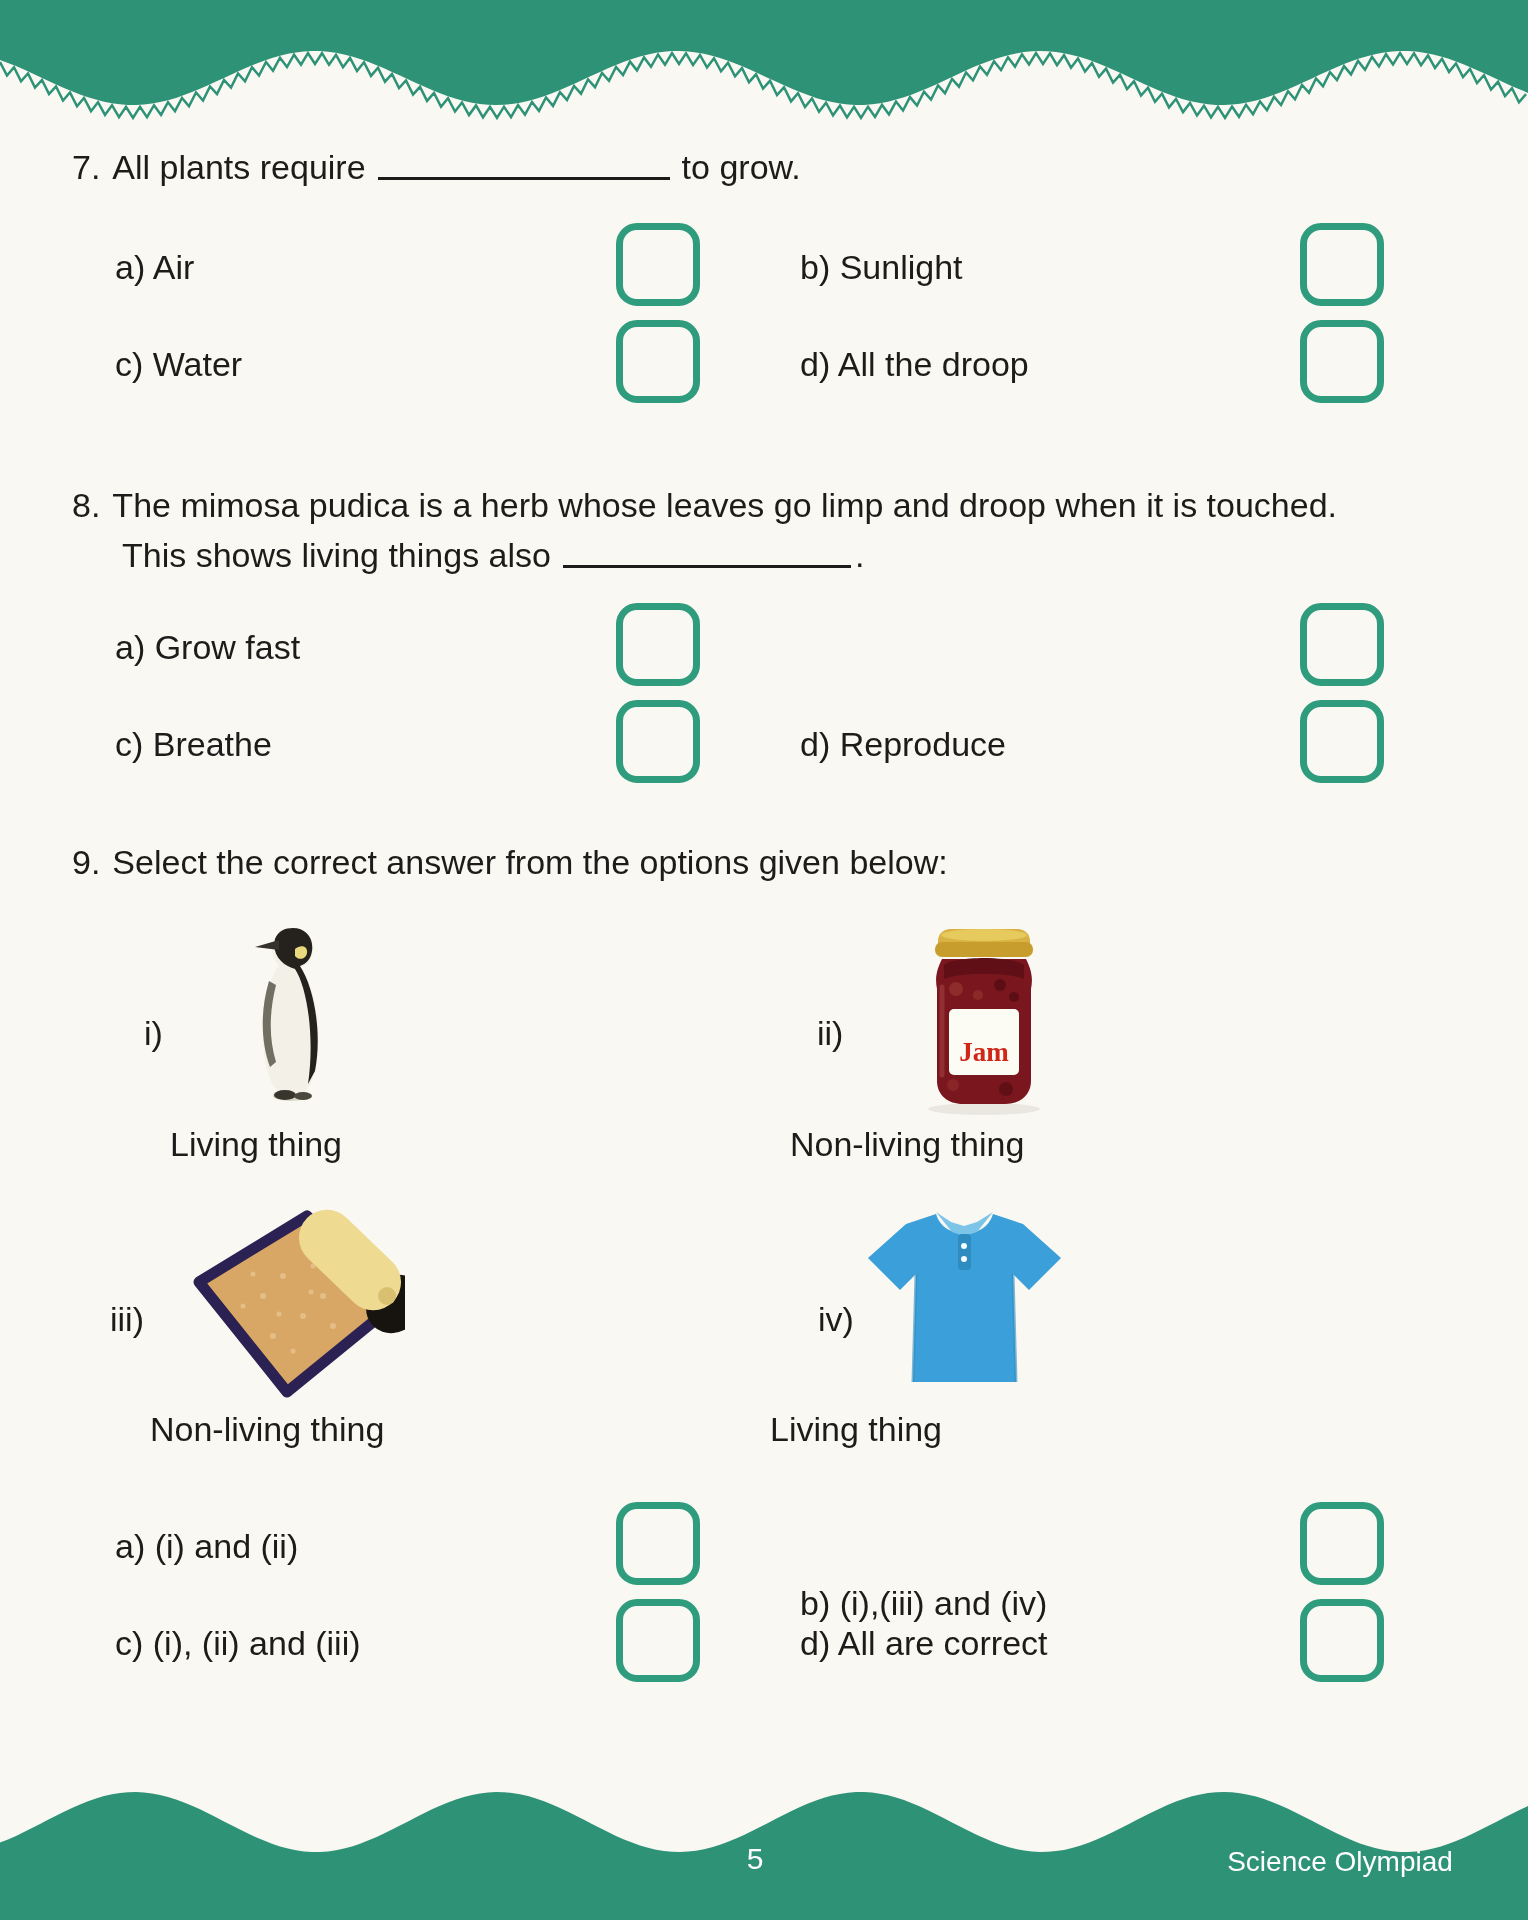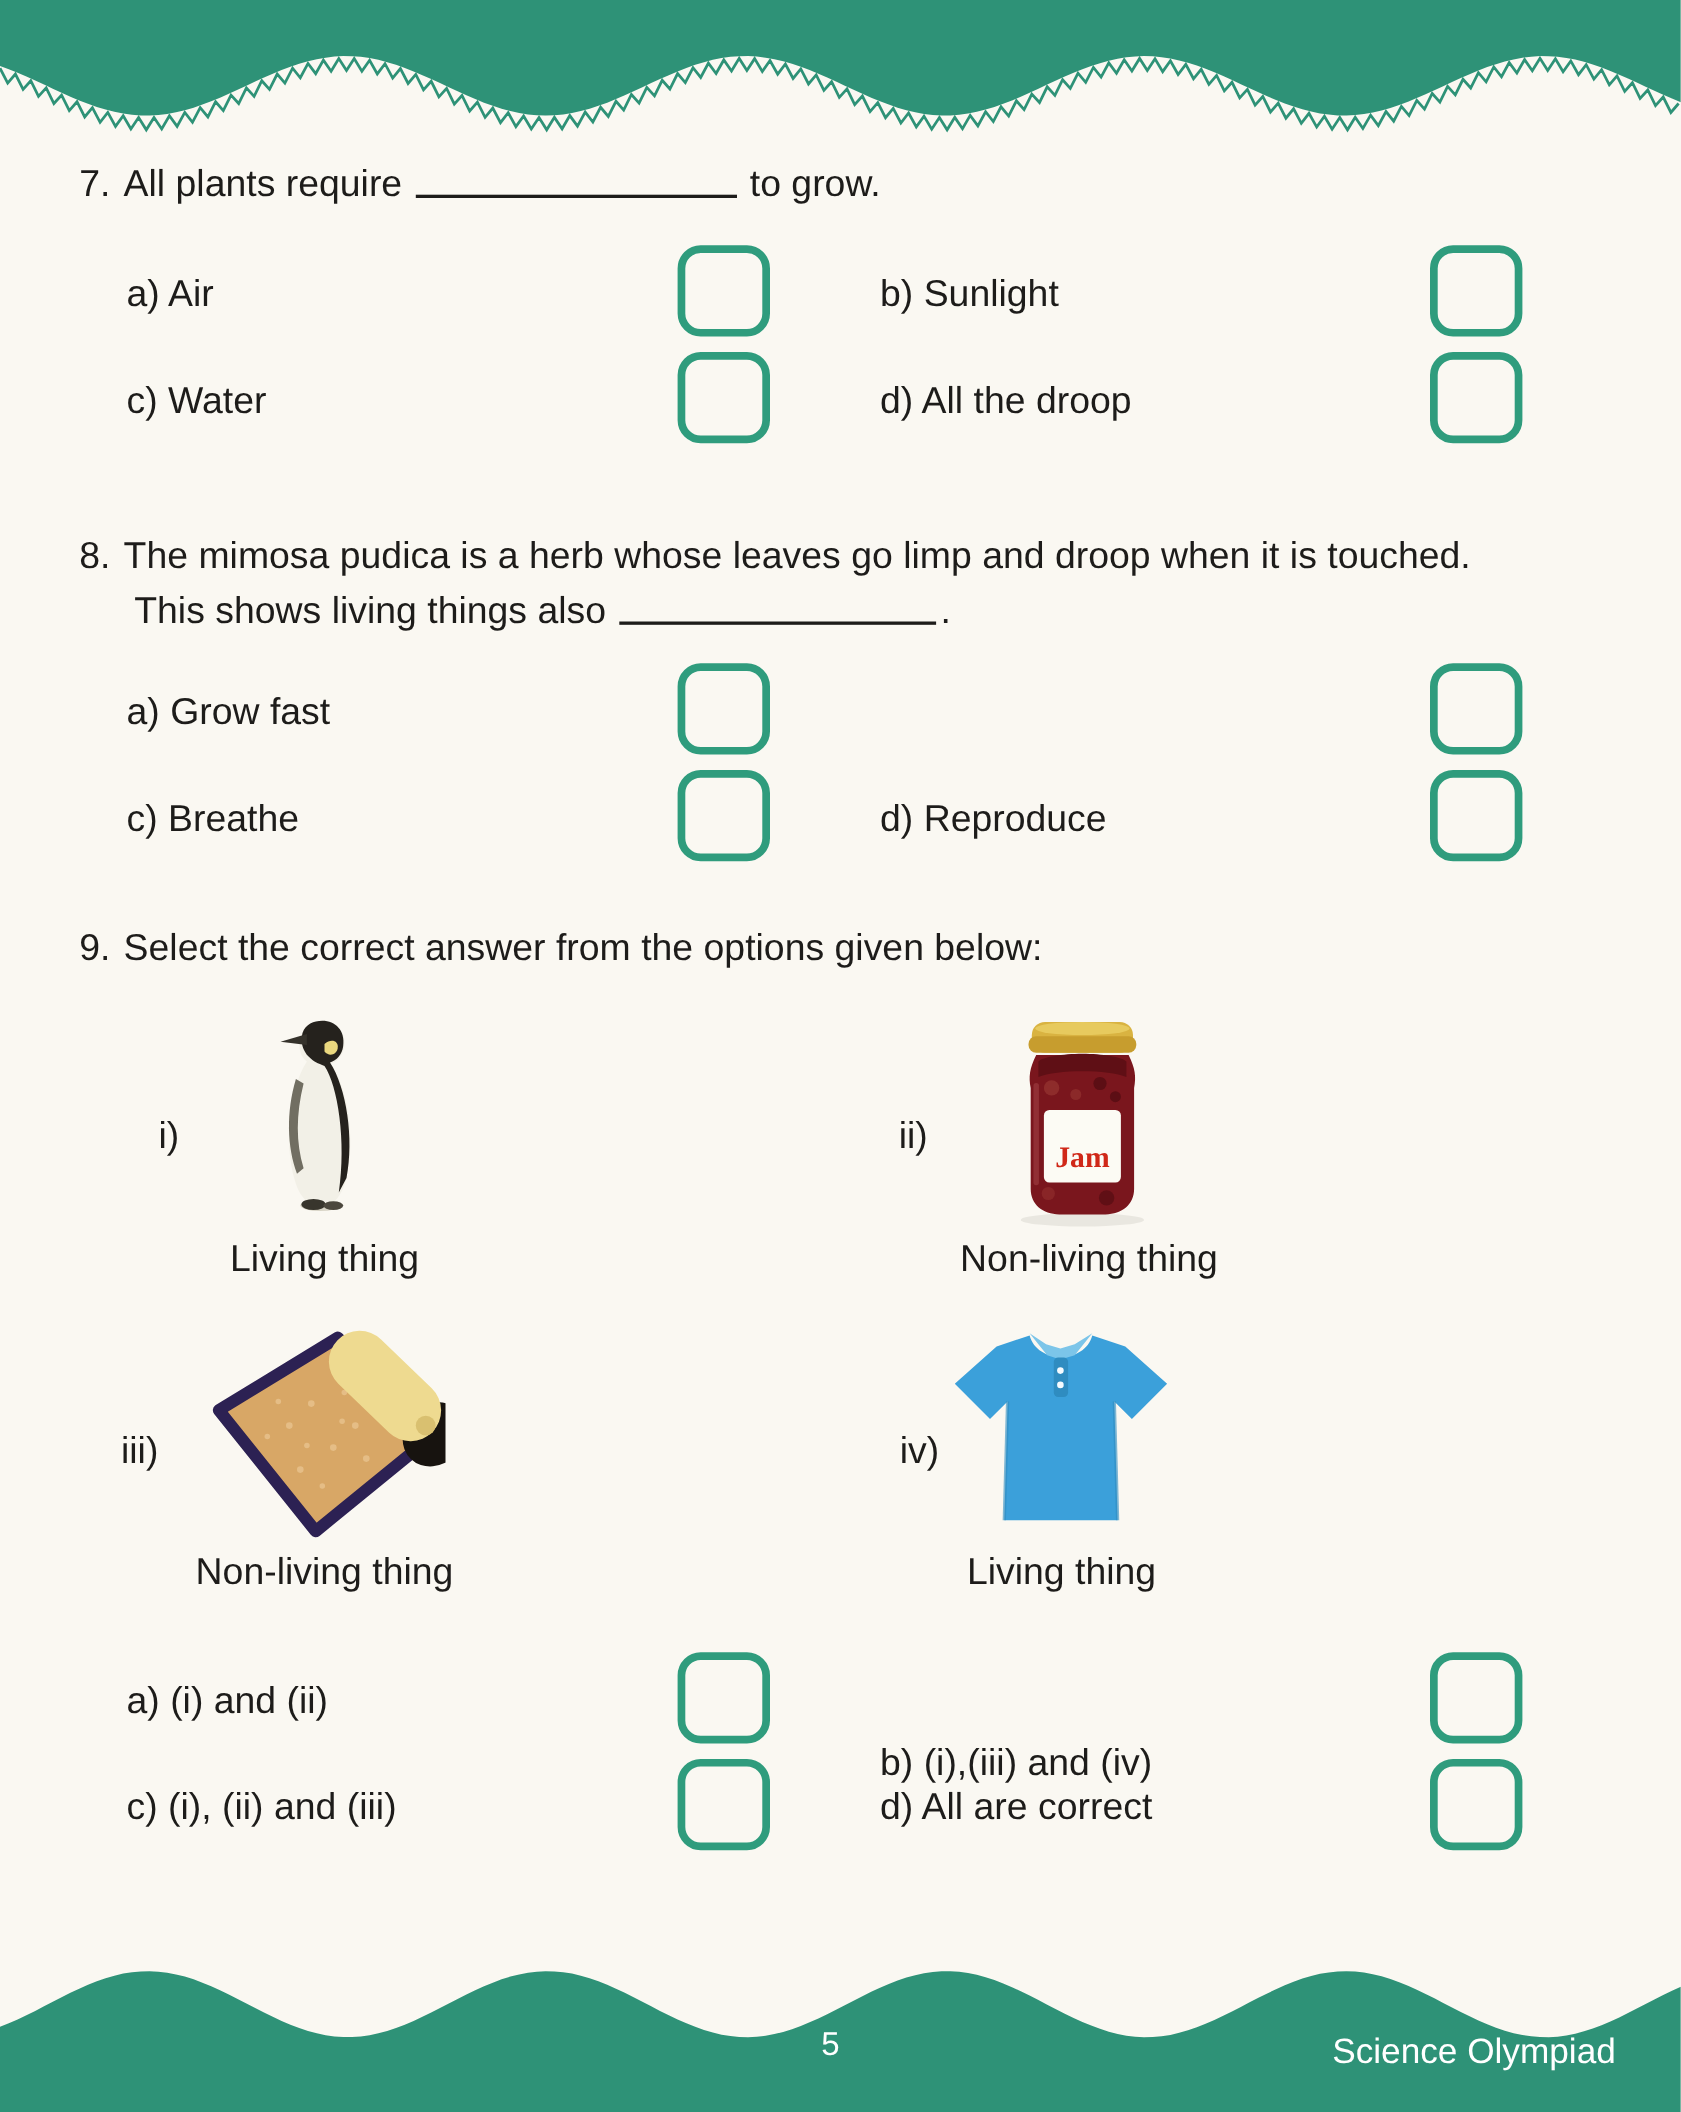--- a/index.html
+++ b/index.html
@@ -23,21 +23,21 @@
   .blank{
     display:inline-block;height:4px;border-bottom:3px solid #1d1c1a;
     align-self:flex-end;margin-bottom:7px;
   }
   .checkbox{
     position:absolute;width:70px;height:69px;
     border:7px solid #2f9c7d;border-radius:21px;
     background:transparent;box-sizing:content-box;
   }
   .numeral{position:absolute;font-size:34px;}
-  .caption{position:absolute;font-size:34px;text-align:center;}
+  .caption{position:absolute;font-size:34px;text-align:left;}
   .footer-text{position:absolute;color:#ffffff;text-align:center;}
 </style>
 </head>
 <body>
 
 <div class="page">
 
   <svg class="band" style="top:0" width="1528" height="150" viewBox="0 0 1528 150">
     <path id="hdr-fill" d="M0,0 L1528,0 L1528,92.9 L1520,89.6 L1512,86.2 L1504,82.5 L1496,78.8 L1488,75.1 L1480,71.4 L1472,67.9 L1464,64.5 L1456,61.4 L1448,58.6 L1440,56.2 L1432,54.2 L1424,52.7 L1416,51.6 L1408,51.1 L1400,51.0 L1392,51.5 L1384,52.5 L1376,54.0 L1368,55.9 L1360,58.3 L1352,61.0 L1344,64.1 L1336,67.4 L1328,71.0 L1320,74.6 L1312,78.4 L1304,82.1 L1296,85.7 L1288,89.2 L1280,92.5 L1272,95.5 L1264,98.2 L1256,100.5 L1248,102.3 L1240,103.7 L1232,104.6 L1224,105.0 L1216,104.9 L1208,104.2 L1200,103.1 L1192,101.4 L1184,99.4 L1176,96.9 L1168,94.0 L1160,90.9 L1152,87.5 L1144,83.9 L1136,80.2 L1128,76.5 L1120,72.8 L1112,69.2 L1104,65.7 L1096,62.5 L1088,59.6 L1080,57.1 L1072,54.9 L1064,53.2 L1056,52.0 L1048,51.2 L1040,51.0 L1032,51.3 L1024,52.1 L1016,53.4 L1008,55.2 L1000,57.4 L992,60.0 L984,62.9 L976,66.1 L968,69.6 L960,73.2 L952,76.9 L944,80.7 L936,84.4 L928,87.9 L920,91.3 L912,94.4 L904,97.2 L896,99.6 L888,101.7 L880,103.2 L872,104.3 L864,104.9 L856,105.0 L848,104.5 L840,103.6 L832,102.1 L824,100.2 L816,97.9 L808,95.1 L800,92.1 L792,88.8 L784,85.3 L776,81.6 L768,77.9 L760,74.2 L752,70.5 L744,67.0 L736,63.7 L728,60.7 L720,58.0 L712,55.7 L704,53.8 L696,52.4 L688,51.4 L680,51.0 L672,51.1 L664,51.7 L656,52.8 L648,54.4 L640,56.5 L632,58.9 L624,61.8 L616,64.9 L608,68.3 L600,71.9 L592,75.5 L584,79.3 L576,83.0 L568,86.6 L560,90.1 L552,93.3 L544,96.2 L536,98.8 L528,101.0 L520,102.7 L512,104.0 L504,104.7 L496,105.0 L488,104.7 L480,104.0 L472,102.7 L464,101.0 L456,98.8 L448,96.2 L440,93.3 L432,90.1 L424,86.6 L416,83.0 L408,79.3 L400,75.5 L392,71.9 L384,68.3 L376,64.9 L368,61.8 L360,58.9 L352,56.5 L344,54.4 L336,52.8 L328,51.7 L320,51.1 L312,51.0 L304,51.4 L296,52.4 L288,53.8 L280,55.7 L272,58.0 L264,60.7 L256,63.7 L248,67.0 L240,70.5 L232,74.2 L224,77.9 L216,81.6 L208,85.3 L200,88.8 L192,92.1 L184,95.1 L176,97.9 L168,100.2 L160,102.1 L152,103.6 L144,104.5 L136,105.0 L128,104.9 L120,104.3 L112,103.2 L104,101.7 L96,99.6 L88,97.2 L80,94.4 L72,91.3 L64,87.9 L56,84.4 L48,80.7 L40,76.9 L32,73.2 L24,69.6 L16,66.1 L8,62.9 L0,60.0 Z" fill="#2e9277"></path>
     <path id="hdr-zig" d="M0,62.0 L7,75.5 L14,67.3 L21,81.3 L28,73.4 L35,87.6 L42,79.9 L49,94.1 L56,86.4 L63,100.5 L70,92.5 L77,106.3 L84,97.9 L91,111.2 L98,102.2 L105,114.9 L112,105.2 L119,117.2 L126,106.8 L133,118.0 L140,106.8 L147,117.2 L154,105.2 L161,114.9 L168,102.2 L175,111.2 L182,97.9 L189,106.3 L196,92.5 L203,100.5 L210,86.4 L217,94.1 L224,79.9 L231,87.6 L238,73.4 L245,81.3 L252,67.3 L259,75.5 L266,62.0 L273,70.7 L280,57.7 L287,67.0 L294,54.7 L301,64.7 L308,53.2 L315,64.0 L322,53.2 L329,64.8 L336,54.8 L343,67.2 L350,57.9 L357,71.0 L364,62.3 L371,75.9 L378,67.7 L385,81.7 L392,73.9 L399,88.1 L406,80.4 L413,94.6 L420,86.8 L427,100.9 L434,92.9 L441,106.7 L448,98.2 L455,111.5 L462,102.5 L469,115.1 L476,105.4 L483,117.3 L490,106.9 L497,118.0 L504,106.7 L511,117.1 L518,105.1 L525,114.7 L532,101.9 L539,110.9 L546,97.5 L553,105.9 L560,92.1 L567,100.1 L574,85.9 L581,93.7 L588,79.4 L595,87.2 L602,73.0 L609,80.9 L616,66.9 L623,75.1 L630,61.6 L637,70.4 L644,57.4 L651,66.8 L658,54.5 L665,64.6 L672,53.1 L679,64.0 L686,53.3 L693,65.0 L700,55.0 L707,67.4 L714,58.2 L721,71.3 L728,62.7 L735,76.3 L742,68.1 L749,82.2 L756,74.3 L763,88.5 L770,80.8 L777,95.1 L784,87.3 L791,101.4 L798,93.3 L805,107.0 L812,98.5 L819,111.8 L826,102.7 L833,115.3 L840,105.6 L847,117.4 L854,106.9 L861,118.0 L868,106.7 L875,117.0 L882,104.9 L889,114.4 L896,101.6 L903,110.5 L910,97.1 L917,105.5 L924,91.6 L931,99.6 L938,85.5 L945,93.2 L952,78.9 L959,86.7 L966,72.5 L973,80.4 L980,66.5 L987,74.8 L994,61.3 L1001,70.1 L1008,57.2 L1015,66.6 L1022,54.4 L1029,64.5 L1036,53.1 L1043,64.0 L1050,53.4 L1057,65.1 L1064,55.2 L1071,67.7 L1078,58.5 L1085,71.6 L1092,63.0 L1099,76.7 L1106,68.6 L1113,82.6 L1120,74.8 L1127,89.0 L1134,81.3 L1141,95.5 L1148,87.7 L1155,101.8 L1162,93.7 L1169,107.4 L1176,98.9 L1183,112.1 L1190,103.0 L1197,115.5 L1204,105.7 L1211,117.5 L1218,106.9 L1225,118.0 L1232,106.6 L1239,116.8 L1246,104.7 L1253,114.2 L1260,101.4 L1267,110.2 L1274,96.8 L1281,105.1 L1288,91.2 L1295,99.2 L1302,85.0 L1309,92.8 L1316,78.5 L1323,86.2 L1330,72.1 L1337,80.0 L1344,66.1 L1351,74.4 L1358,60.9 L1365,69.8 L1372,56.9 L1379,66.4 L1386,54.2 L1393,64.4 L1400,53.0 L1407,64.0 L1414,53.4 L1421,65.2 L1428,55.4 L1435,67.9 L1442,58.8 L1449,71.9 L1456,63.4 L1463,77.1 L1470,69.0 L1477,83.1 L1484,75.2 L1491,89.5 L1498,81.8 L1505,96.0 L1512,88.2 L1519,102.2 L1526,94.1" fill="none" stroke="#2e9277" stroke-width="2.5"></path>
@@ -156,15 +156,15 @@
   <div class="checkbox" style="left:1300px;top:1502px"></div>
   <div class="opt" style="left:115px;top:1624px">c) (i), (ii) and (iii)</div>
   <div class="checkbox" style="left:616px;top:1599px"></div>
   <div class="opt" style="left:800px;top:1624px">d) All are correct</div>
   <div class="checkbox" style="left:1300px;top:1599px"></div>
 
   <svg class="band" style="top:1740px" width="1528" height="180" viewBox="0 1740 1528 180">
     <path id="ftr-fill" d="M0,1920 L1528,1920 L1528,1806.1 L1520,1809.8 L1512,1813.7 L1504,1817.7 L1496,1821.9 L1488,1826.0 L1480,1830.1 L1472,1834.0 L1464,1837.7 L1456,1841.1 L1448,1844.1 L1440,1846.7 L1432,1848.8 L1424,1850.4 L1416,1851.5 L1408,1852.0 L1400,1851.9 L1392,1851.2 L1384,1850.0 L1376,1848.3 L1368,1846.1 L1360,1843.4 L1352,1840.2 L1344,1836.8 L1336,1833.0 L1328,1829.1 L1320,1825.0 L1312,1820.8 L1304,1816.7 L1296,1812.7 L1288,1808.8 L1280,1805.2 L1272,1802.0 L1264,1799.1 L1256,1796.6 L1248,1794.7 L1240,1793.2 L1232,1792.3 L1224,1792.0 L1216,1792.3 L1208,1793.1 L1200,1794.4 L1192,1796.3 L1184,1798.7 L1176,1801.6 L1168,1804.8 L1160,1808.4 L1152,1812.2 L1144,1816.2 L1136,1820.3 L1128,1824.5 L1120,1828.6 L1112,1832.5 L1104,1836.3 L1096,1839.8 L1088,1843.0 L1080,1845.7 L1072,1848.0 L1064,1849.9 L1056,1851.1 L1048,1851.8 L1040,1852.0 L1032,1851.6 L1024,1850.6 L1016,1849.0 L1008,1847.0 L1000,1844.4 L992,1841.4 L984,1838.1 L976,1834.5 L968,1830.6 L960,1826.5 L952,1822.4 L944,1818.2 L936,1814.2 L928,1810.3 L920,1806.6 L912,1803.2 L904,1800.1 L896,1797.5 L888,1795.3 L880,1793.7 L872,1792.6 L864,1792.1 L856,1792.1 L848,1792.7 L840,1793.9 L832,1795.6 L824,1797.8 L816,1800.5 L808,1803.6 L800,1807.0 L792,1810.7 L784,1814.7 L776,1818.8 L768,1822.9 L760,1827.0 L752,1831.1 L744,1834.9 L736,1838.5 L728,1841.8 L720,1844.8 L712,1847.2 L704,1849.2 L696,1850.7 L688,1851.6 L680,1852.0 L672,1851.8 L664,1851.0 L656,1849.7 L648,1847.8 L640,1845.4 L632,1842.6 L624,1839.4 L616,1835.9 L608,1832.1 L600,1828.1 L592,1823.9 L584,1819.8 L576,1815.7 L568,1811.7 L560,1807.9 L552,1804.4 L544,1801.2 L536,1798.4 L528,1796.1 L520,1794.2 L512,1792.9 L504,1792.2 L496,1792.0 L488,1792.4 L480,1793.4 L472,1794.9 L464,1796.9 L456,1799.4 L448,1802.4 L440,1805.7 L432,1809.3 L424,1813.2 L416,1817.2 L408,1821.4 L400,1825.5 L392,1829.6 L384,1833.5 L376,1837.2 L368,1840.6 L360,1843.7 L352,1846.4 L344,1848.5 L336,1850.2 L328,1851.4 L320,1851.9 L312,1851.9 L304,1851.4 L296,1850.2 L288,1848.5 L280,1846.4 L272,1843.7 L264,1840.6 L256,1837.2 L248,1833.5 L240,1829.6 L232,1825.5 L224,1821.4 L216,1817.2 L208,1813.2 L200,1809.3 L192,1805.7 L184,1802.4 L176,1799.4 L168,1796.9 L160,1794.9 L152,1793.4 L144,1792.4 L136,1792.0 L128,1792.2 L120,1792.9 L112,1794.2 L104,1796.1 L96,1798.4 L88,1801.2 L80,1804.4 L72,1807.9 L64,1811.7 L56,1815.7 L48,1819.8 L40,1823.9 L32,1828.1 L24,1832.1 L16,1835.9 L8,1839.4 L0,1842.6 Z" fill="#2e9277"></path>
   </svg>
   <div class="footer-text" style="left:730px;top:1842px;width:50px;font-size:30px">5</div>
-  <div class="footer-text" style="left:1190px;top:1846px;width:300px;font-size:32px">Science Olympiad</div>
+  <div class="footer-text" style="left:1190px;top:1846px;width:300px;font-size:28px">Science Olympiad</div>
 
 </div>
 
 </body></html>

